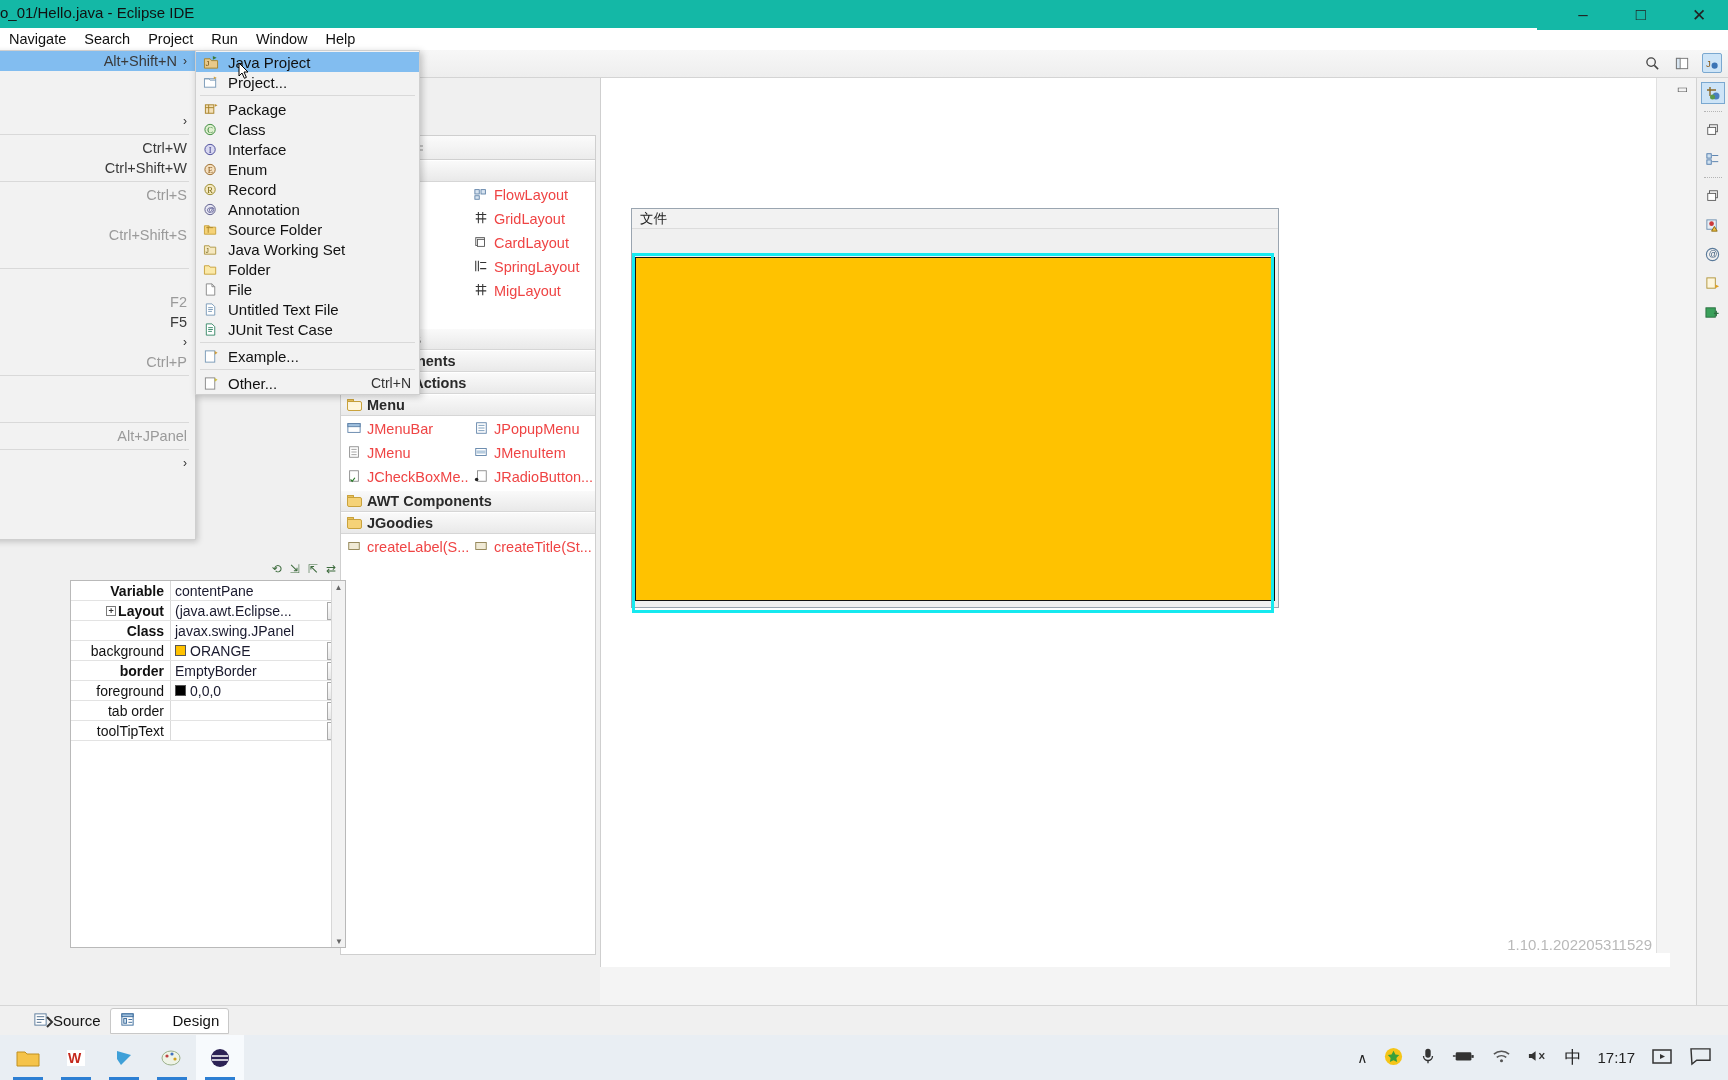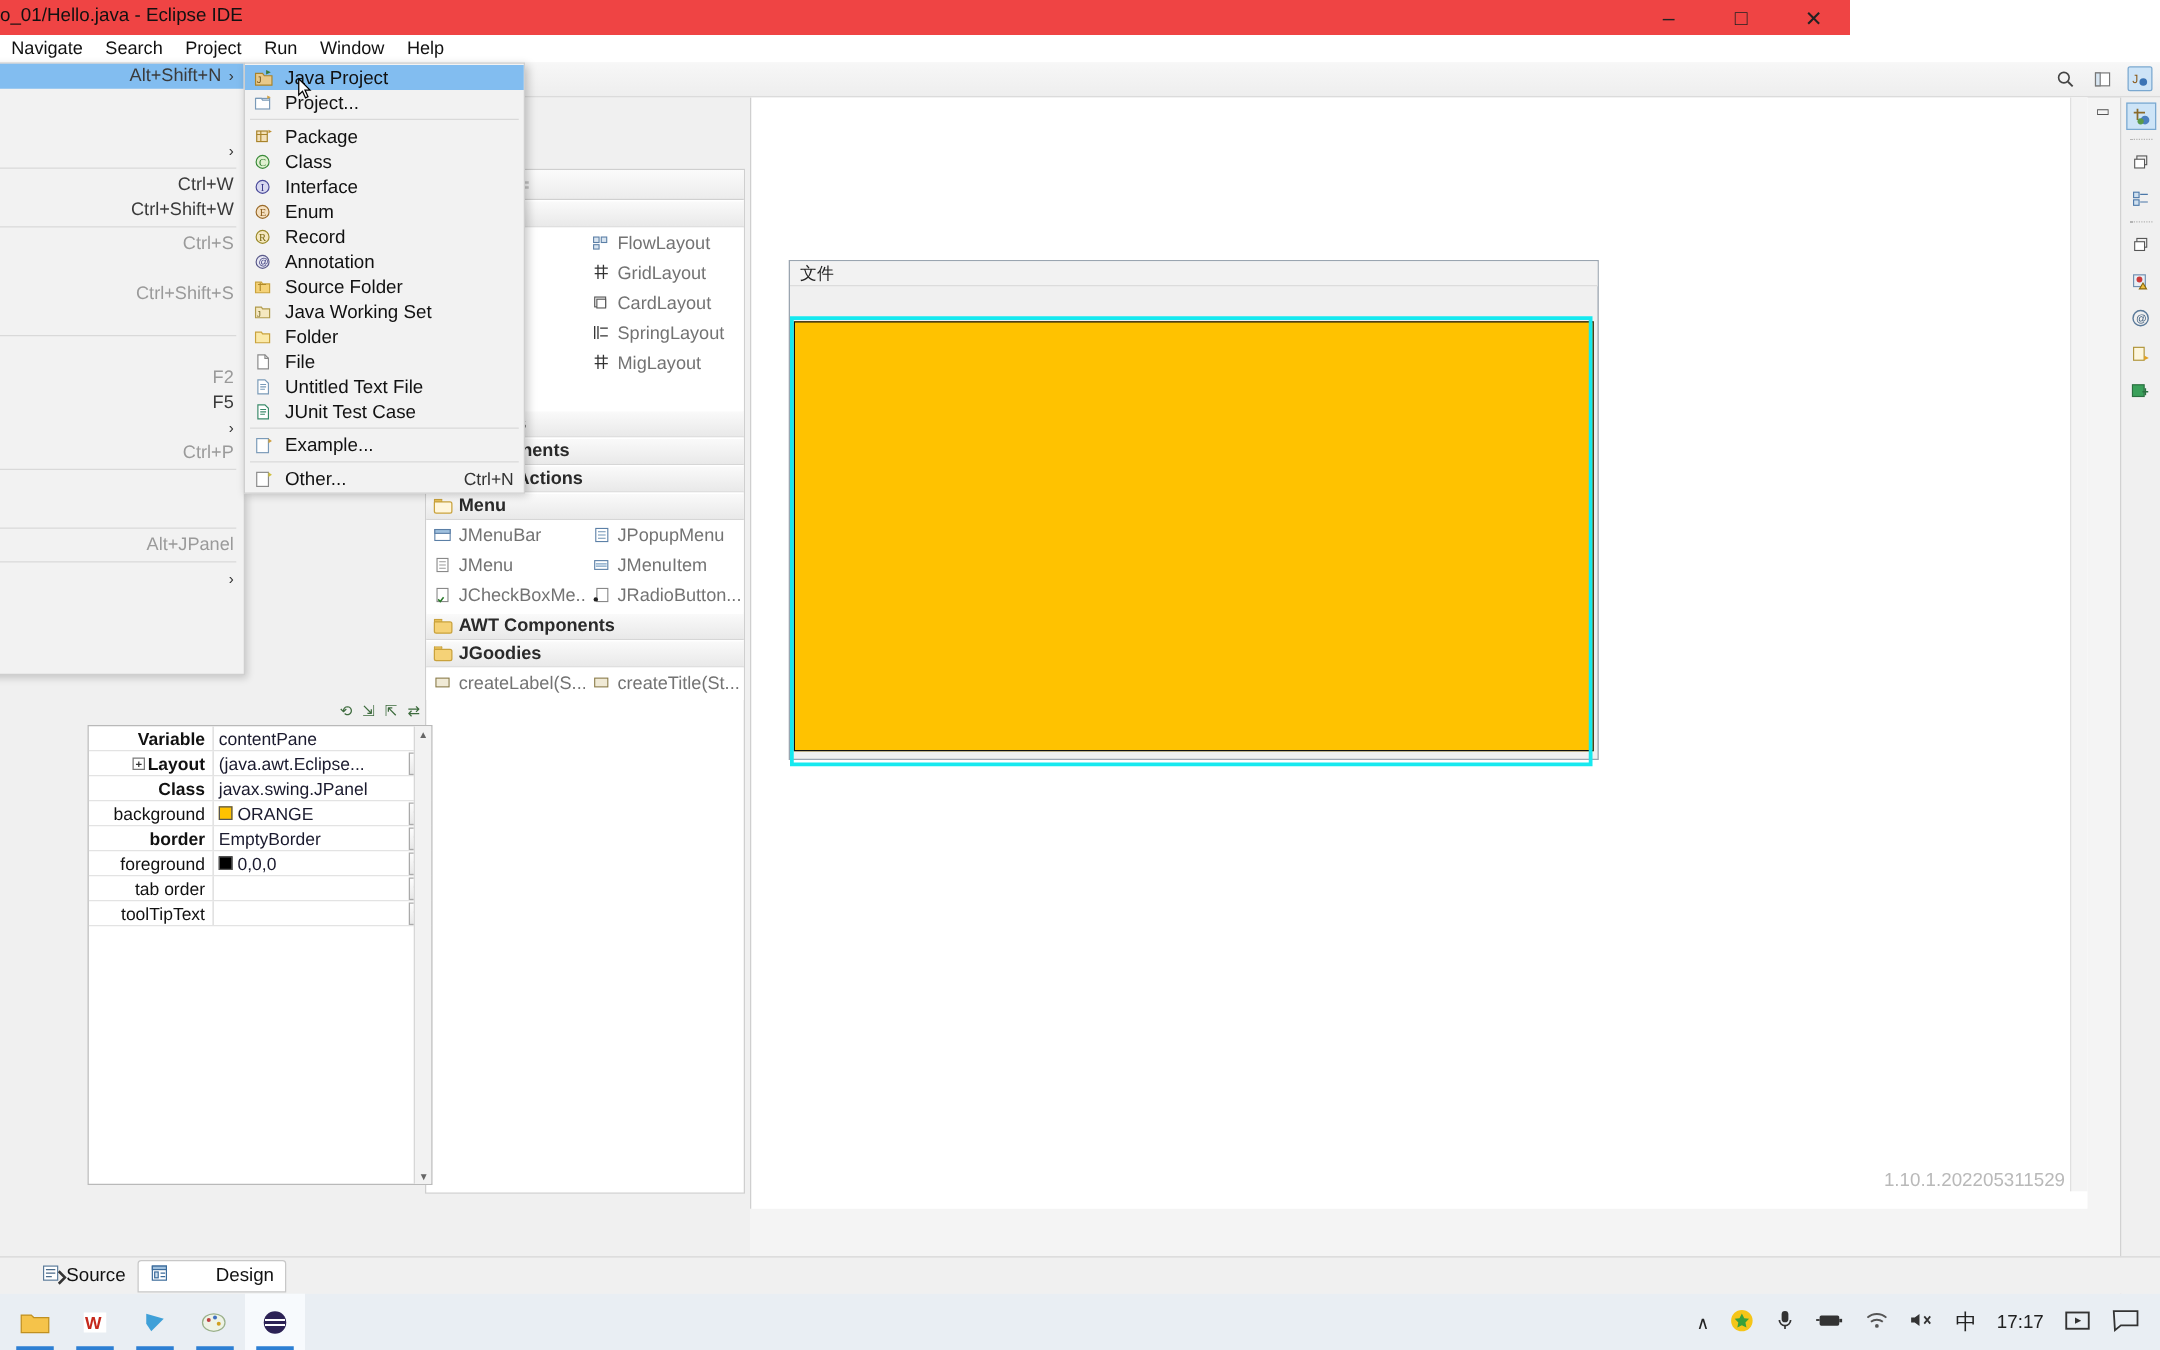--- a/index.html
+++ b/index.html
@@ -8,22 +8,22 @@
     font-family: "Liberation Sans", sans-serif;
     font-size: 15px;
     background: #ffffff;
     overflow: hidden;
     color: #1a1a1a;
   }
   #app { position: relative; width: 1728px; height: 1080px; background:#fff; }
 
   
   .titlebar {
-    position:absolute; left:0; top:0; width:1480px; height:30px;
-    background:#ef4444;
+    position:absolute; left:0; top:0; width:1728px; height:30px;
+    background:#14b8a6;
     text-decoration:underline;
   }
   .titlebar .title {
     position:absolute; left:0; top:4px; font-size:15px; color:#111;
     white-space:nowrap;
   }
   .winbtns { position:absolute; right:0; top:0; height:30px; display:flex; }
   .winbtn {
     width:58px; height:30px; display:flex; align-items:center; justify-content:center;
     font-size:17px; color:#222;
@@ -73,21 +73,21 @@
   .palette-head .grip div { height:2px; background:#c3c3c3; margin:2px 0; }
   .pal-group {
     height:22px; background:linear-gradient(#fafafa,#e9e9e9);
     border-bottom:1px solid #d6d6d6; border-top:1px solid #fff;
     display:flex; align-items:center; gap:5px; padding-left:6px;
     font-size:14.5px; font-weight:bold; color:#2a2a2a;
   }
   .pal-items { display:flex; flex-wrap:wrap; padding:1px 0; background:#fff; }
   .pal-item {
     width:50%; height:24px; display:flex; align-items:center; gap:4px;
-    padding-left:6px; font-size:14.5px; color:#737373; white-space:nowrap;
+    padding-left:6px; font-size:14.5px; color:#ef4444; white-space:nowrap;
     overflow:hidden;
   }
   .pal-item .gi { flex:0 0 16px; width:16px; height:16px; }
   .folder-ic { width:15px; height:12px; position:relative; flex:0 0 15px; }
   .folder-ic i {
     position:absolute; left:0; top:2px; width:15px; height:10px;
     background:#f5d277; border:1px solid #c9a23c; border-radius:1px 2px 2px 2px;
     display:block;
   }
   .folder-ic b {

